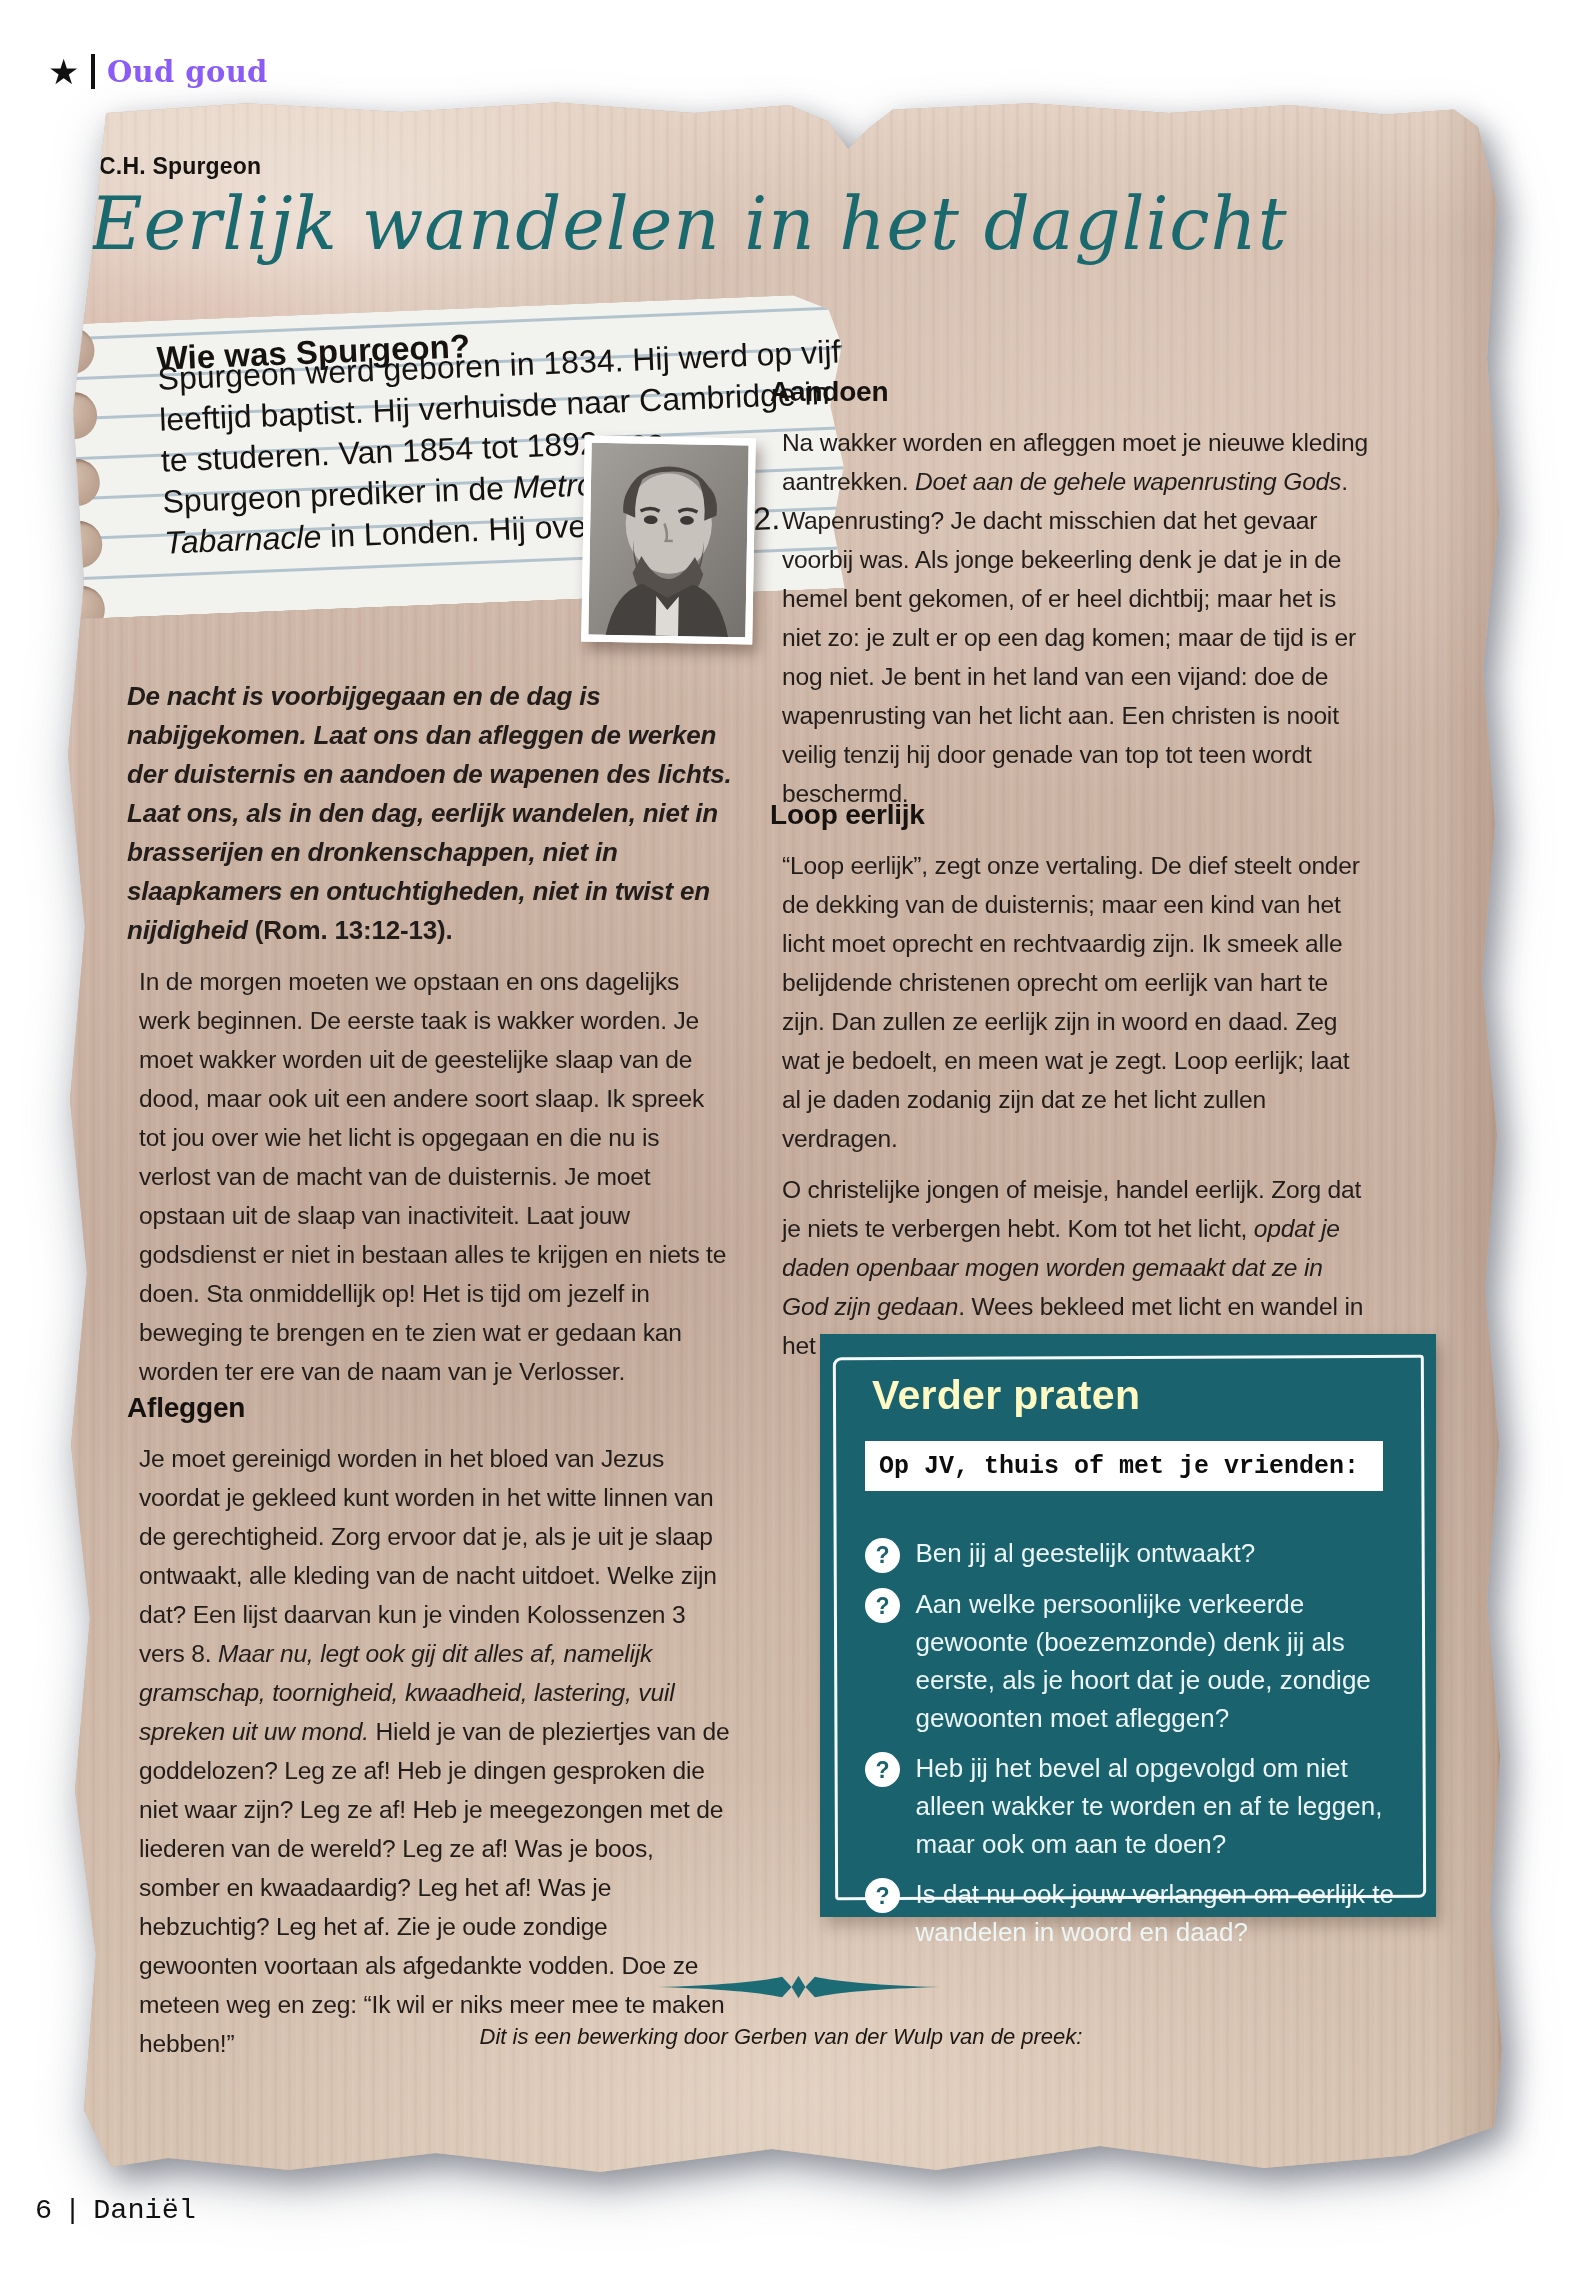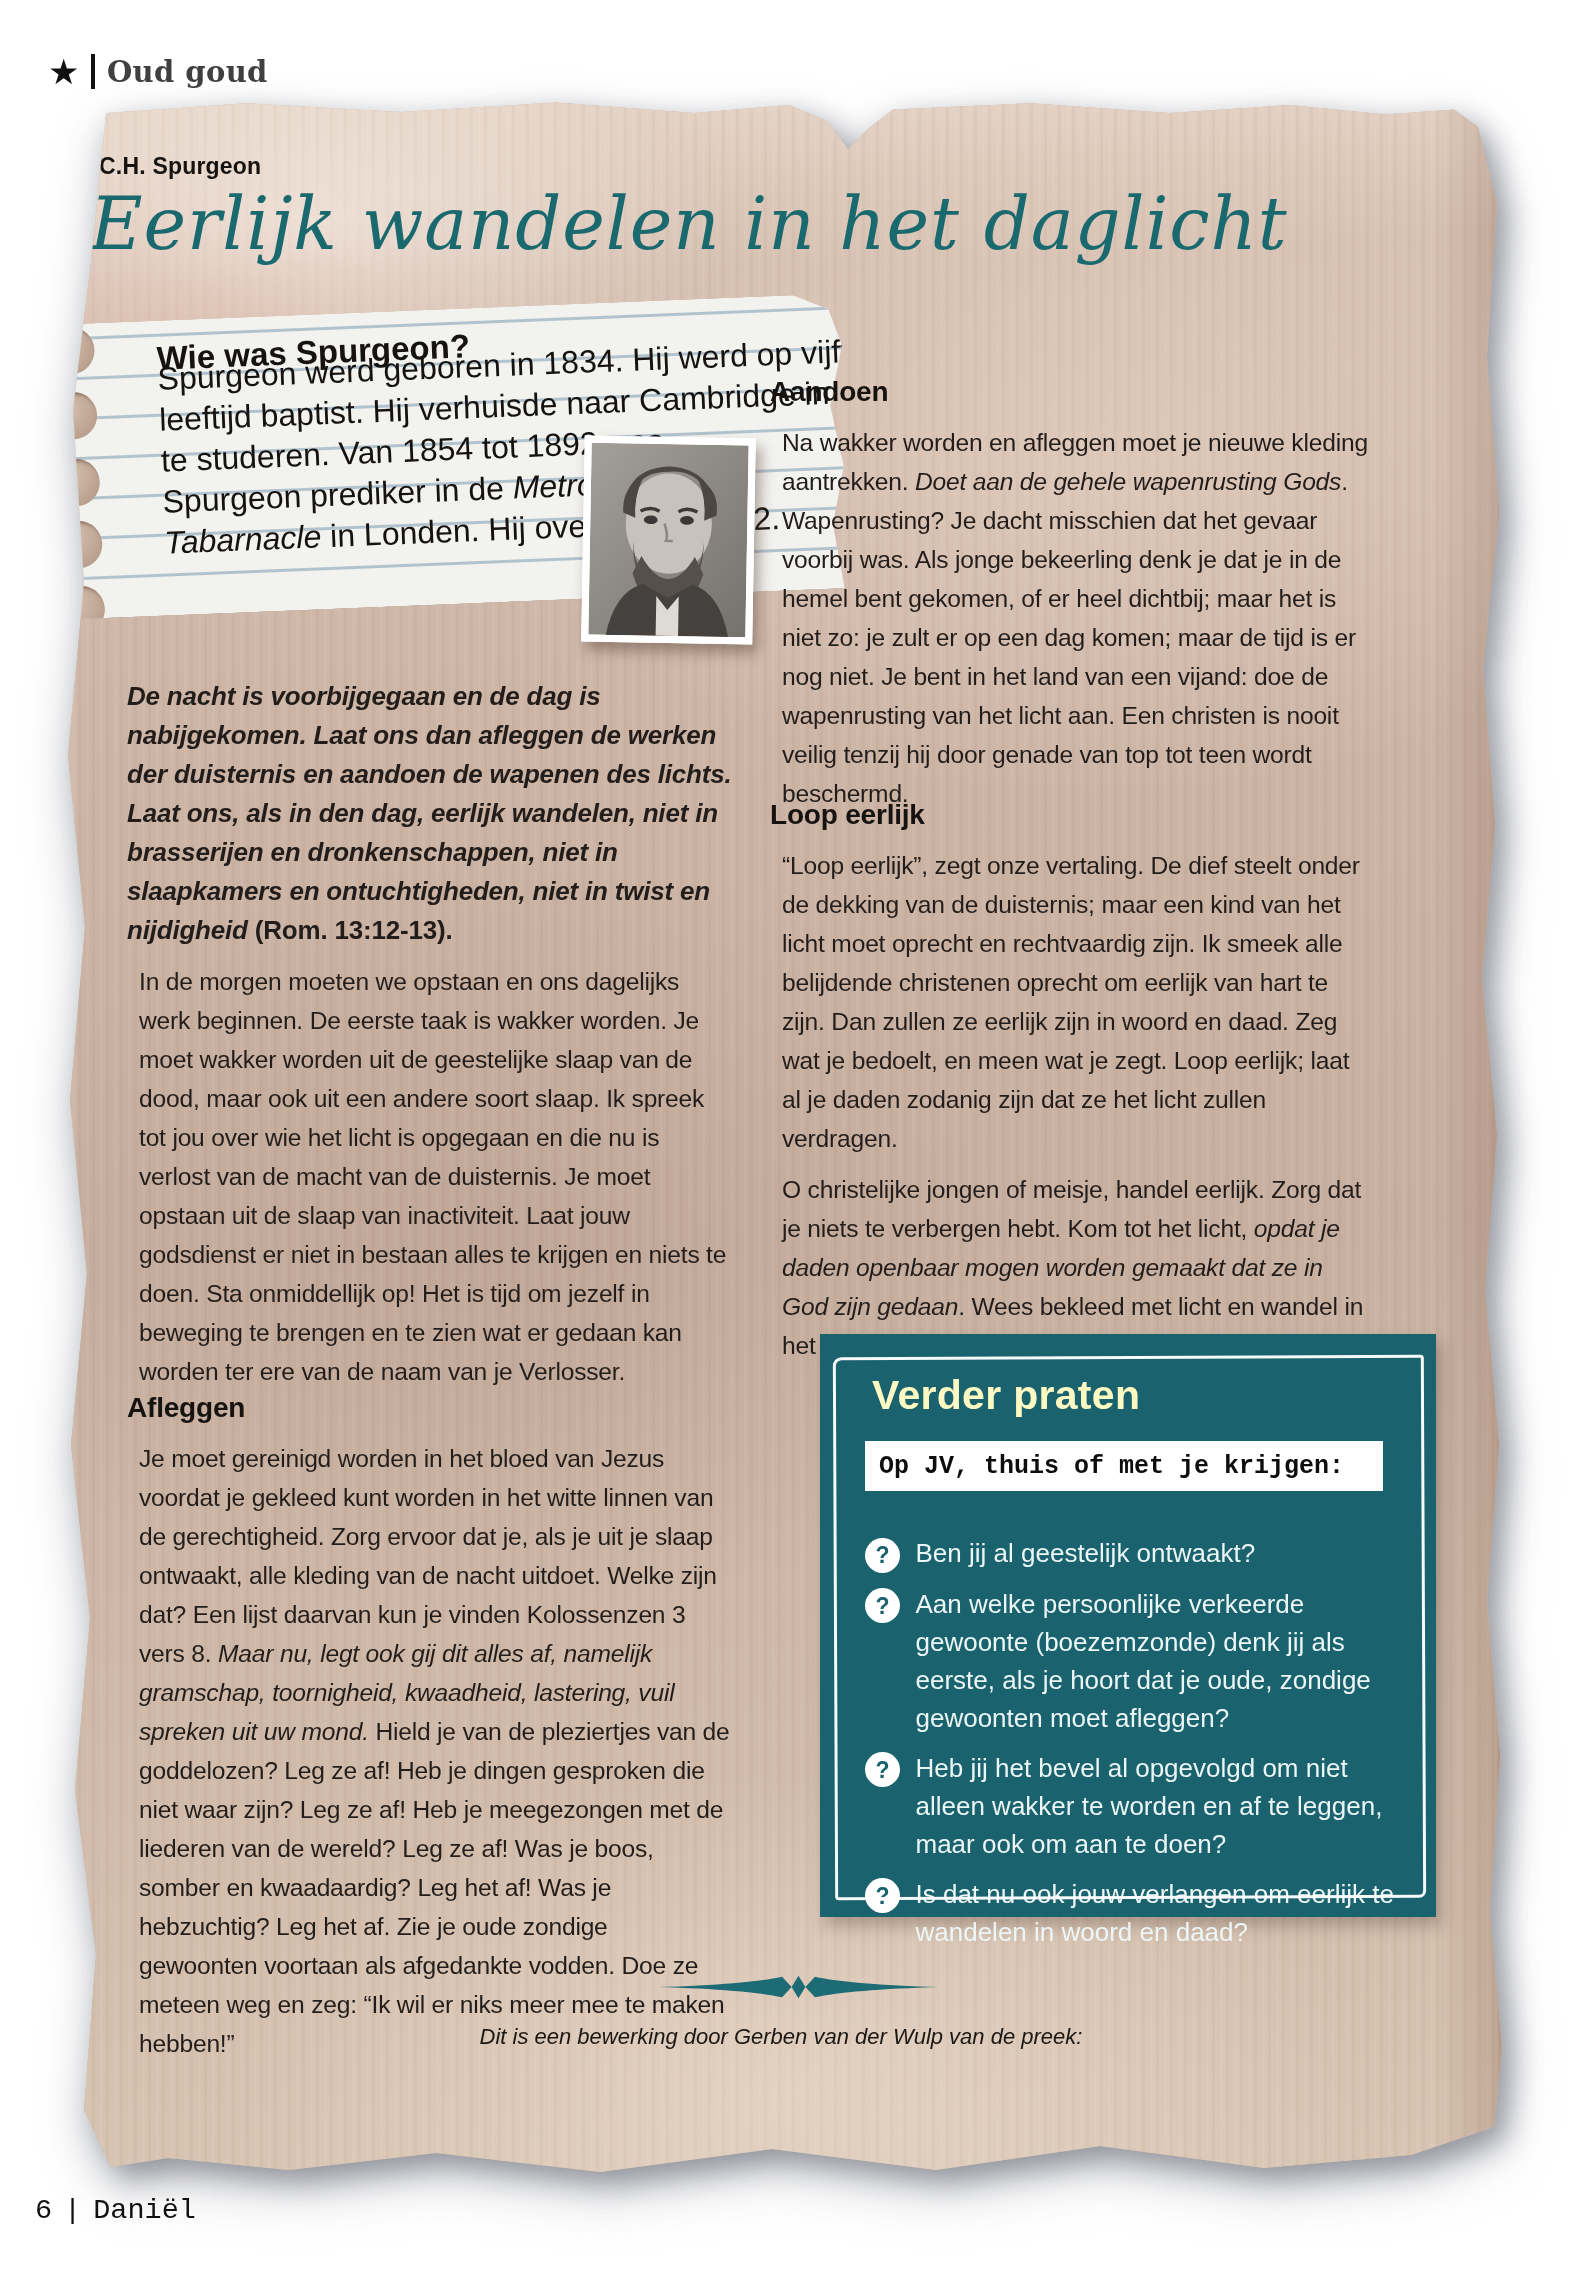--- a/index.html
+++ b/index.html
@@ -3,21 +3,21 @@
 <meta charset="utf-8">
 <style>
   html,body{margin:0;padding:0;background:#ffffff;}
   .canvas{position:relative;width:1592px;height:2295px;background:#ffffff;overflow:hidden;
           font-family:"Liberation Sans",sans-serif;color:#221d1a;}
 
   
   .top-header{position:absolute;left:48px;top:54px;display:flex;align-items:center;gap:12px;}
   .star{font-size:35px;line-height:1;color:#111;}
   .hdr-bar{width:3.5px;height:35px;background:#111;}
-  .hdr-label{font-family:"DejaVu Serif",serif;font-weight:bold;font-size:29px;color:#404040;letter-spacing:0.4px;}
+  .hdr-label{font-family:"DejaVu Serif",serif;font-weight:bold;font-size:29px;color:#8b5cf6;letter-spacing:0.4px;}
 
   
   .paper-wrap{position:absolute;left:30px;top:99px;width:1527px;height:2078px;
               filter:drop-shadow(12px 12px 14px rgba(70,75,88,.45)) drop-shadow(-1.7px 17.3px 22.4px rgba(70,75,88,.28));}
   .paper{position:relative;width:100%;height:100%;
     clip-path:polygon(76px 14px,216px 4.3px,371px 13px,526px 3.5px,664px 14px,759px 6px,798px 22.4px,818px 50px,839px 29px,863px 10.4px,1001px 4.3px,1139px 14px,1260px 6px,1355px 15.5px,1424px 10.4px,1448px 28px,1467px 104px,1457px 259px,1469px 414px,1453px 570px,1465px 725px,1452px 880px,1467px 1036px,1455px 1191px,1469px 1346px,1457px 1502px,1470px 1657px,1460px 1812px,1472px 1950px,1464px 2028px,1381px 2056px,1234px 2069px,1070px 2047px,906px 2071px,742px 2050px,570px 2073px,406px 2054px,259px 2071px,138px 2059px,81px 2068px,54px 2011px,66px 1855px,45px 1691px,60px 1519px,41px 1346px,57px 1174px,40px 1001px,55px 828px,38px 656px,54px 483px,43px 311px,62px 155px);
     background-color:#ccb5a6;
     background-image:
       radial-gradient(ellipse 604px 259px at 18% 6%, rgba(255,248,242,.55), transparent 70%),
       radial-gradient(ellipse 431px 224px at 12% 10%, rgba(208,150,132,.28), transparent 70%),
@@ -184,21 +184,21 @@
         <div class="block" style="top:696px">
           <h2 class="sec-heading">Loop eerlijk</h2>
           <p class="body">“Loop eerlijk”, zegt onze vertaling. De dief steelt onder de dekking van de duisternis; maar een kind van het licht moet oprecht en rechtvaardig zijn. Ik smeek alle belijdende christenen oprecht om eerlijk van hart te zijn. Dan zullen ze eerlijk zijn in woord en daad. Zeg wat je bedoelt, en meen wat je zegt. Loop eerlijk; laat al je daden zodanig zijn dat ze het licht zullen verdragen.</p>
           <p class="body"><span>O christelijke jongen of meisje, handel eerlijk. Zorg dat je niets te verbergen hebt. Kom tot het licht, </span><span class="it">opdat je daden openbaar mogen worden gemaakt dat ze in God zijn gedaan</span><span>. Wees bekleed met licht en wandel in het licht zoals God in het licht is.</span></p>
         </div>
       </div>
 
       <div class="talk-box">
         <div class="talk-title">Verder praten</div>
         <div class="context-bar">
-          <span>Op JV, thuis of met je krijgen:</span>
+          <span>Op JV, thuis of met je vrienden:</span>
         </div>
         <ul class="q-list">
           <li>
             <span class="qicon">?</span>
             <span>Ben jij al geestelijk ontwaakt?</span>
           </li>
           <li>
             <span class="qicon">?</span>
             <span>Aan welke persoonlijke verkeerde gewoonte (boezemzonde) denk jij als eerste, als je hoort dat je oude, zondige gewoonten moet afleggen?</span>
           </li>

